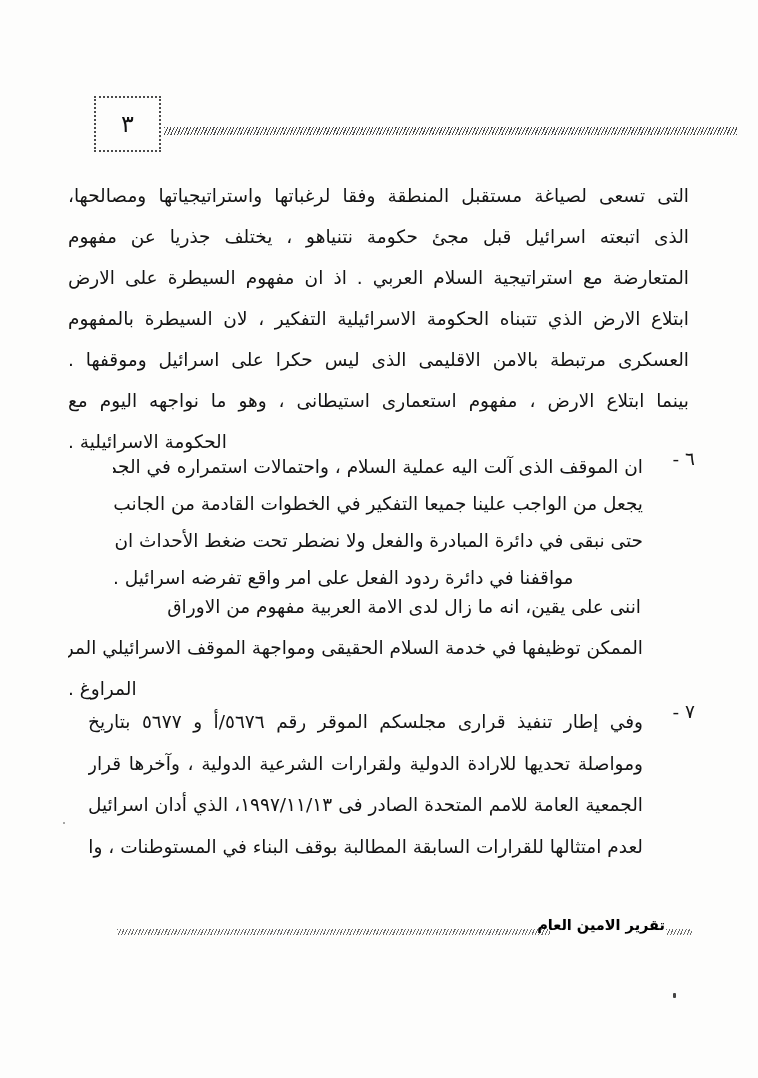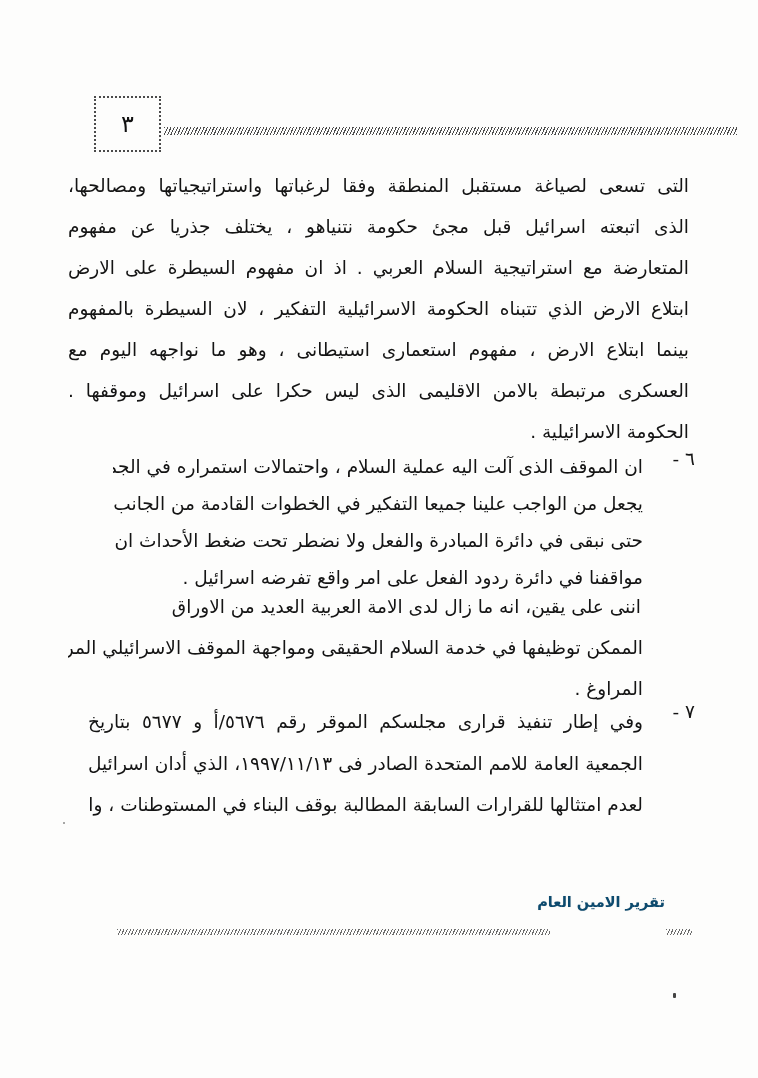--- a/index.html
+++ b/index.html
@@ -48,23 +48,23 @@
     height: 770px;
   }
   .ln {
     font-size: 18.5px;
     white-space: nowrap;
     overflow: hidden;
     text-align: justify;
     text-align-last: justify;
     color: #141414;
   }
-  .ln.end { text-align: right; text-align-last: auto; }
+  .ln.end { text-align: left; text-align-last: auto; }
 
-  .p1 { position: absolute; top: 0; right: 0; left: 0; }
+  .p1 { position: absolute; top: 10px; right: 0; left: 0; }
   .p1 .ln { height: 41px; line-height: 41px; }
 
   .item-num {
     position: absolute;
     width: 44px;
     font-size: 18.5px;
     text-align: right;
     white-space: nowrap;
     color: #141414;
   }
@@ -89,26 +89,26 @@
     opacity: 0.7;
   }
   .footer-rule-stub {
     position: absolute;
     left: 666px; top: 929px;
     width: 26px; height: 6px;
     opacity: 0.7;
   }
   .footer-stamp {
     position: absolute;
-    left: 551px; top: 894px;
+    left: 551px; top: 917px;
     width: 114px;
     text-align: center;
     font-size: 14.5px;
     font-weight: 700;
-    color: #0c4a6e;
+    color: #000000;
     text-shadow: 0 0 1px #d5d5d5;
     letter-spacing: 0.5px;
     white-space: nowrap;
   }
 
   
   .speck { position: absolute; background: #444; border-radius: 1px; }
   .speck-1 { left: 673px; top: 993px; width: 3px; height: 5px; }
   .speck-2 { left: 63px; top: 822px; width: 2px; height: 2px; background: #8a8a8a; }
 </style>
@@ -122,42 +122,43 @@
   </div>
   <div class="header-rule hatch"></div>
 
   <div class="main">
 
     <div class="p1">
       <div class="ln">التى تسعى لصياغة مستقبل المنطقة وفقا لرغباتها واستراتيجياتها ومصالحها،</div>
       <div class="ln">الذى اتبعته  اسرائيل قبل مجئ حكومة نتنياهو ، يختلف جذريا عن مفهوم</div>
       <div class="ln">المتعارضة مع استراتيجية السلام العربي . اذ ان مفهوم السيطرة على  الارض</div>
       <div class="ln">ابتلاع الارض الذي تتبناه الحكومة الاسرائيلية التفكير ، لان السيطرة بالمفهوم</div>
+      <div class="ln">العسكرى مرتبطة بالامن الاقليمى الذى ليس حكرا على اسرائيل وموقفها .</div>
       <div class="ln">بينما ابتلاع الارض ، مفهوم استعمارى استيطانى ، وهو ما نواجهه اليوم مع</div>
-      <div class="ln">العسكرى مرتبطة بالامن الاقليمى الذى ليس حكرا على اسرائيل وموقفها .</div>
       <div class="ln end">الحكومة الاسرائيلية .</div>
     </div>
 
     <div class="item-num i6num">٦ -</div>
     <div class="i6p1">
       <div class="ln">ان الموقف الذى آلت اليه عملية السلام ، واحتمالات استمراره في الجمود،</div>
       <div class="ln">يجعل من الواجب علينا جميعا التفكير في الخطوات القادمة من الجانب العربي</div>
       <div class="ln">حتى نبقى في دائرة المبادرة والفعل ولا نضطر تحت ضغط الأحداث ان تبقى</div>
       <div class="ln end">مواقفنا في دائرة ردود الفعل على امر واقع تفرضه اسرائيل .</div>
     </div>
 
     <div class="i6p2">
-      <div class="ln first">اننى على يقين، انه ما زال لدى الامة العربية العديد من الاوراق</div>
+      <div class="ln first">اننى على يقين، انه ما زال لدى الامة العربية مفهوم من الاوراق</div>
       <div class="ln">الممكن توظيفها في خدمة السلام الحقيقى ومواجهة الموقف الاسرائيلي المراوغ</div>
       <div class="ln end">المراوغ .</div>
     </div>
 
     <div class="item-num i7num">٧ -</div>
     <div class="i7p1">
       <div class="ln">وفي إطار تنفيذ قرارى مجلسكم الموقر رقم ٥٦٧٦/أ و ٥٦٧٧ بتاريخ</div>
+      <div class="ln">ومواصلة تحديها للارادة الدولية ولقرارات الشرعية الدولية ، وآخرها قرار</div>
       <div class="ln">الجمعية العامة للامم المتحدة الصادر فى ١٩٩٧/١١/١٣، الذي أدان اسرائيل</div>
       <div class="ln end">لعدم امتثالها للقرارات السابقة المطالبة بوقف البناء في المستوطنات ، والذي</div>
     </div>
 
   </div>
 
   <div class="footer-rule-long hatch"></div>
   <div class="footer-stamp">تقرير الامين العام</div>
   <div class="footer-rule-stub hatch"></div>
 

